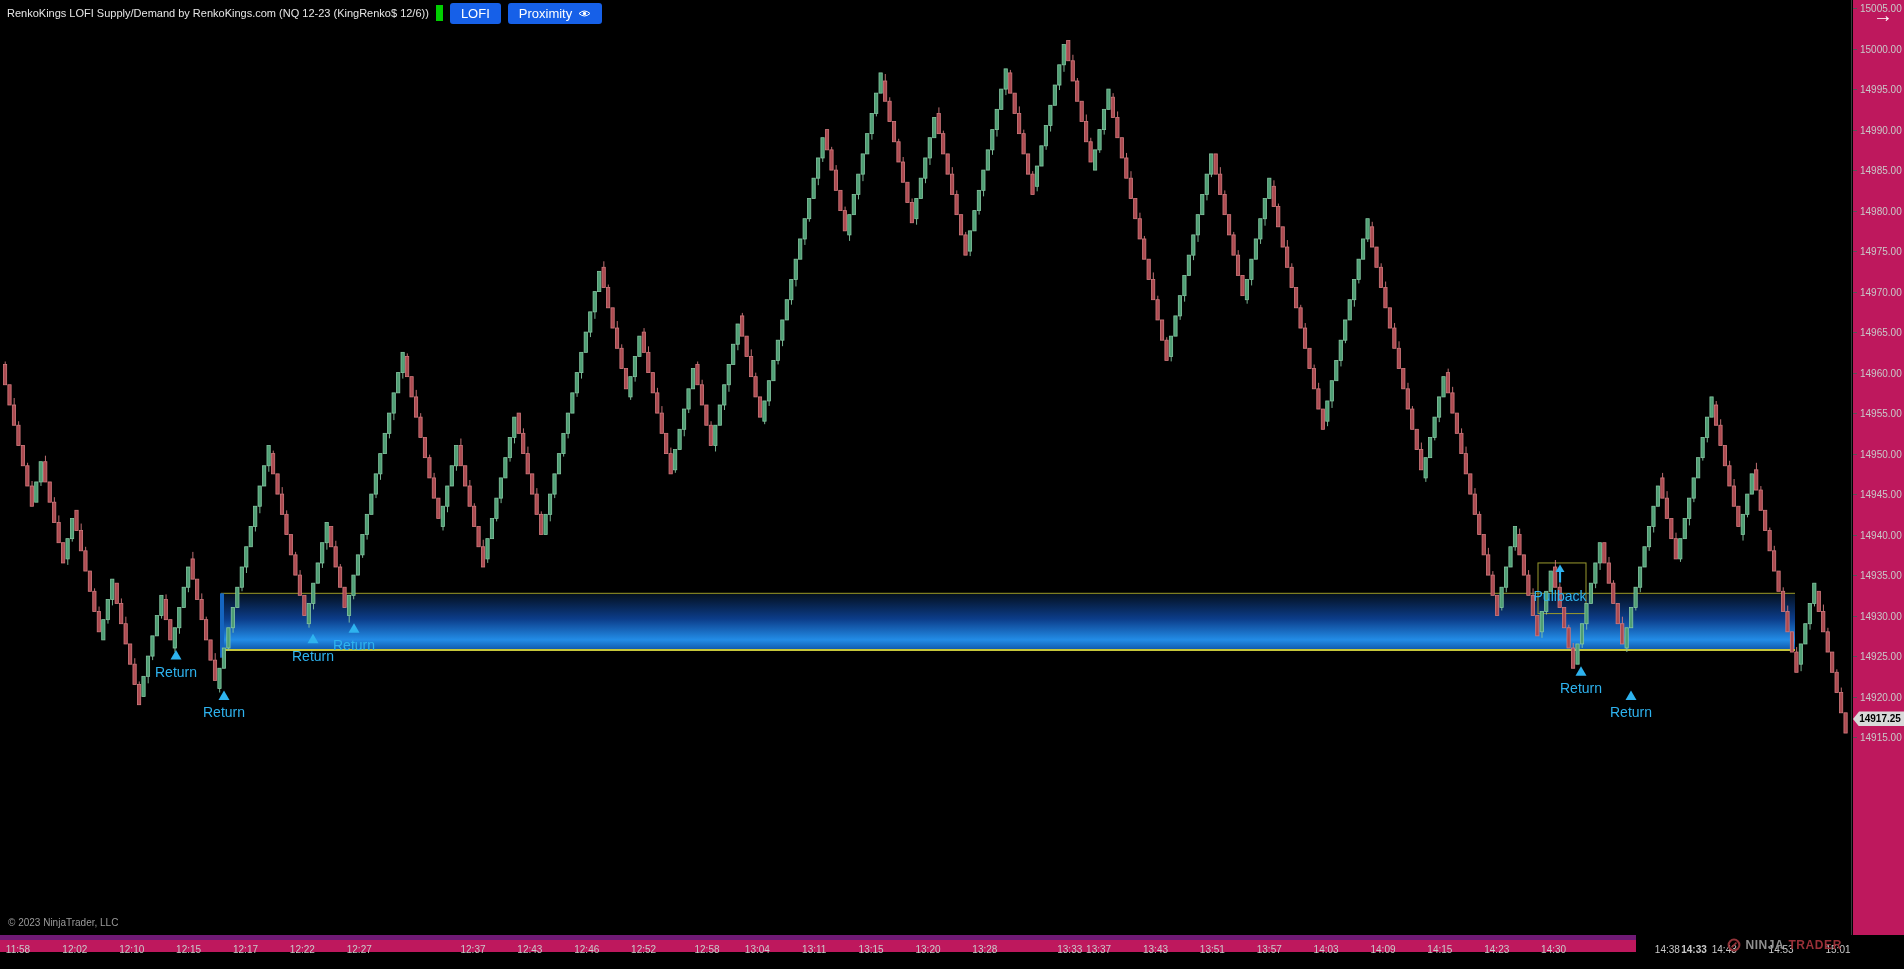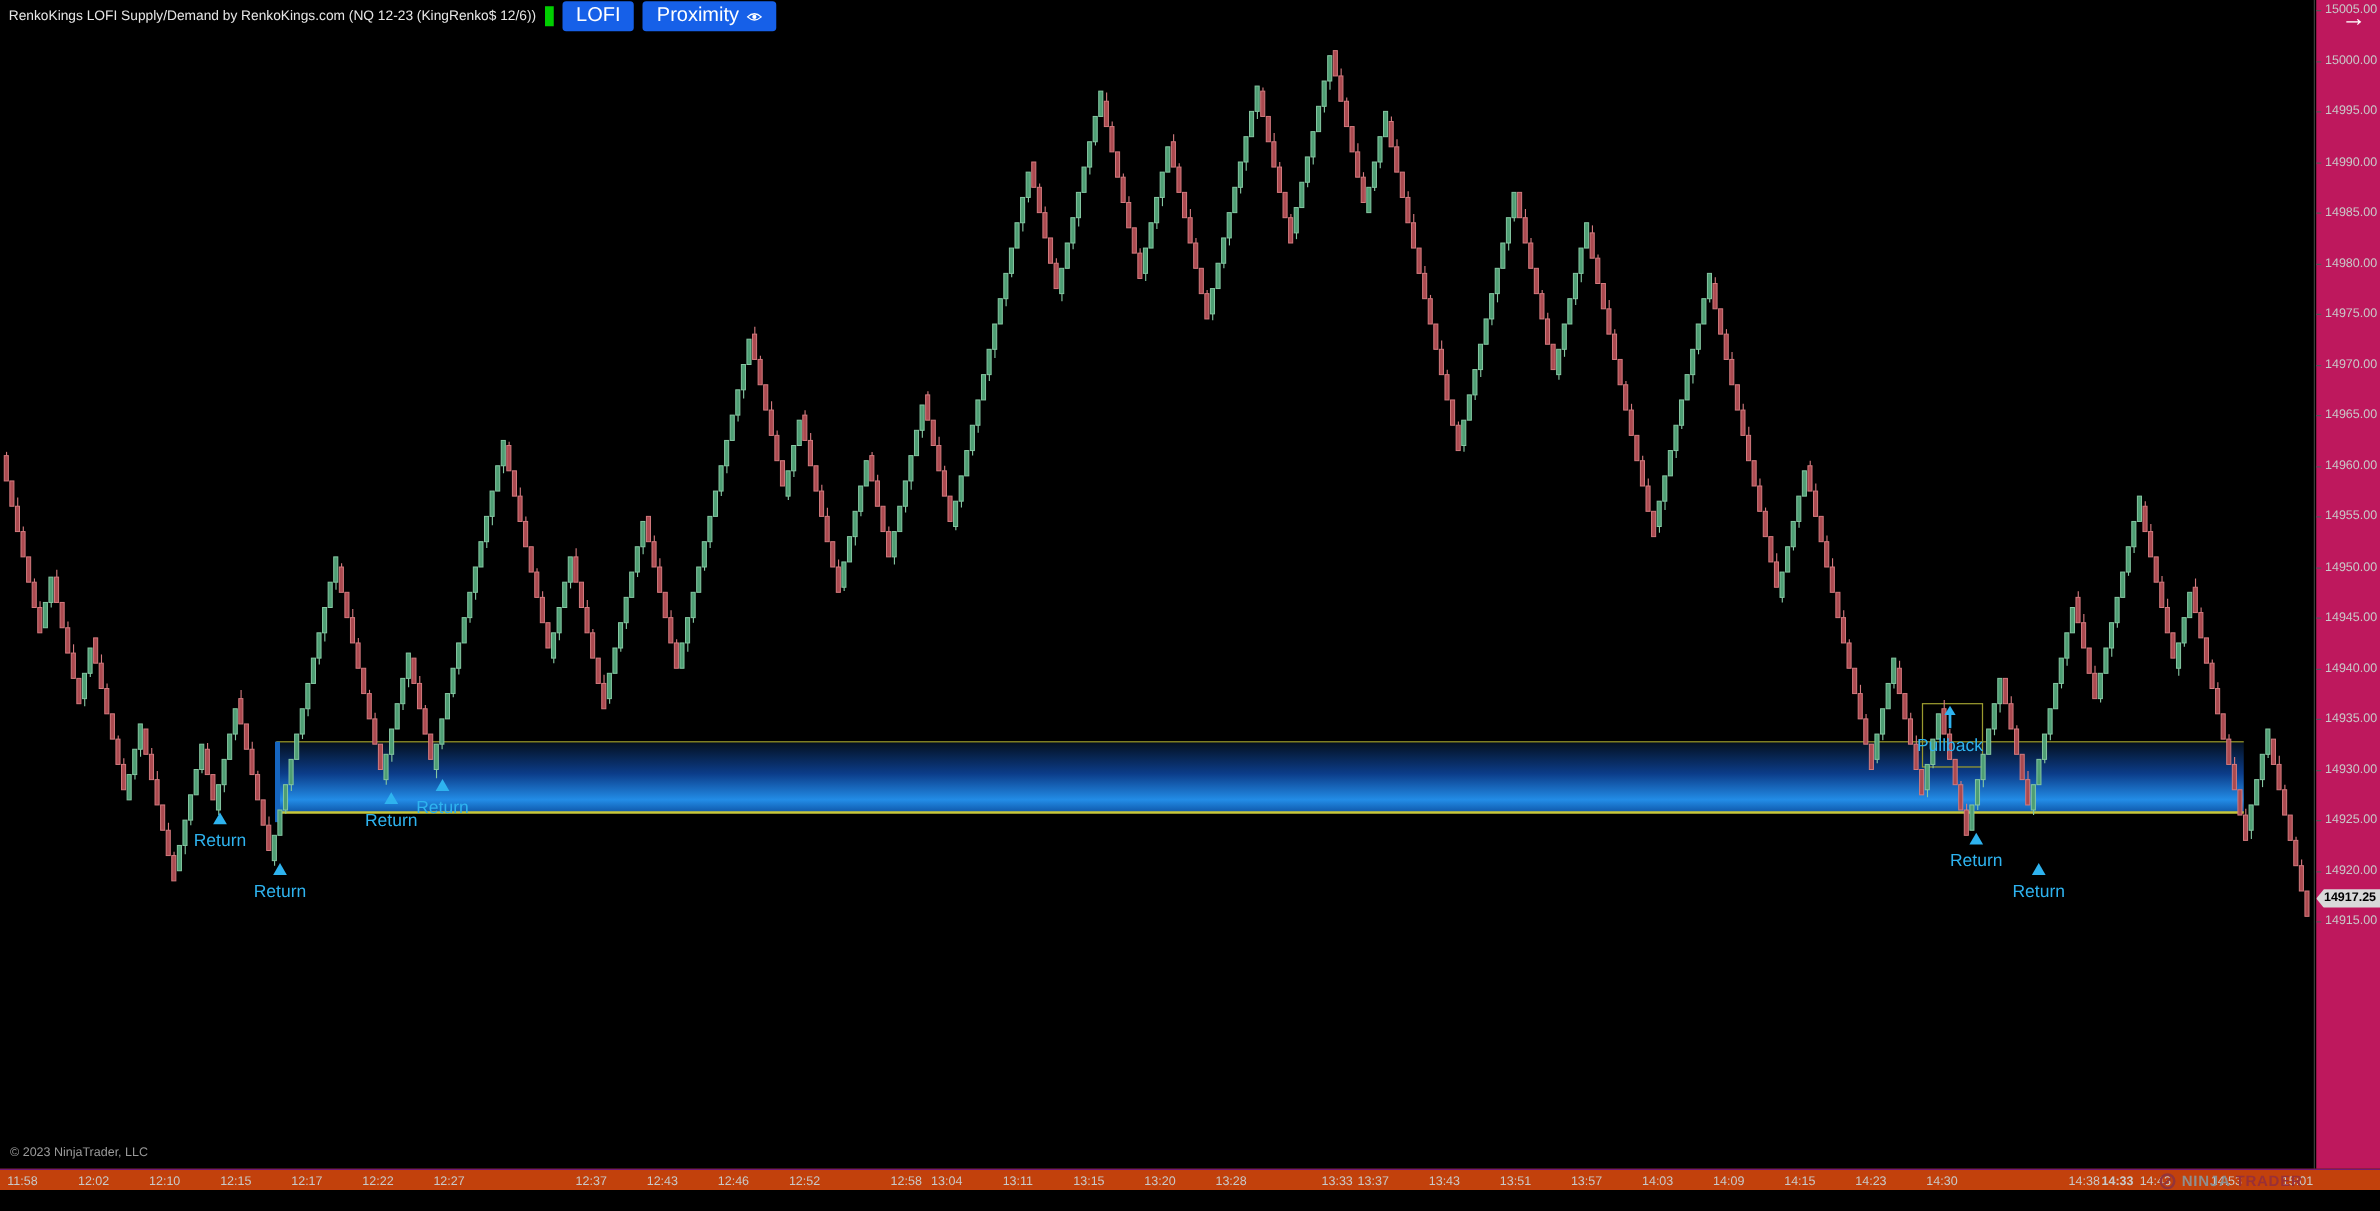--- a/index.html
+++ b/index.html
@@ -9,36 +9,36 @@
 
   
   #chart-area{position:absolute;left:0;top:0;width:1852px;height:935px;border-right:1px solid #3a3a3a;background:#000}
   #chart-svg{position:absolute;left:0;top:0}
   #chart-svg text{font-family:"Liberation Sans",sans-serif}
 
   
   #topbar{position:absolute;left:7px;top:3px;height:20px;display:flex;align-items:center;gap:7px;z-index:6}
   #indicator-title{font-size:11px;color:#e6e6e6;white-space:nowrap}
   .status-sq{width:7px;height:16px;background:#00cf00;display:inline-block}
-  .tool-btn{background:#1660e8;color:#fff;font-size:16px;padding:3px 11px;border:none;border-radius:3px;display:flex;align-items:center;gap:6px;cursor:pointer;font-family:"Liberation Sans",sans-serif}
+  .tool-btn{background:#1660e8;color:#fff;font-size:13px;padding:3px 11px;border:none;border-radius:3px;display:flex;align-items:center;gap:6px;cursor:pointer;font-family:"Liberation Sans",sans-serif}
 
   #copyright{position:absolute;left:8px;bottom:7px;font-size:10px;color:#9a9a9a;z-index:5}
 
   
   #price-axis{position:absolute;left:1853px;top:0;width:51px;height:935px;font-size:10px;color:#c9c9c9;background:#be185d}
   .pa-label{position:absolute;left:7px;transform:translateY(-50%);white-space:nowrap}
   .pa-tick{position:absolute;left:0;width:4px;height:1px;background:#555}
   #last-badge{position:absolute;left:0;width:51px;height:15px;background:#d9d9d9;color:#000;
     font-size:10px;line-height:15px;text-align:center;font-weight:bold;
     clip-path:polygon(0 50%,12% 0,100% 0,100% 100%,12% 100%);padding-left:3px}
 
   #scroll-arrow{position:absolute;right:11px;top:2px;color:#fff;font-size:20px;line-height:26px;cursor:pointer;z-index:10;user-select:none}
 
   
-  #time-axis{position:absolute;left:0;top:935px;width:1904px;height:17px;border-top:1px solid #701a75;font-size:10px;color:#c9c9c9;background:#c2410c}
+  #time-axis{position:absolute;left:0;top:935px;width:1636px;height:17px;border-top:5px solid #701a75;font-size:10px;color:#c9c9c9;background:#be185d}
   .ta-label{position:absolute;top:4px;transform:translateX(-50%);white-space:nowrap}
 
   
   #nt-logo{position:absolute;right:62px;top:938px;display:flex;align-items:center;gap:4px;font-size:12px;font-weight:bold;letter-spacing:.6px;z-index:5}
   .nt-ninja{color:#8f8f8f}
   .nt-trader{color:#993038}
 
   
   #tab-bar{position:absolute;left:0;top:952px;width:1904px;height:17px;border-top:1px solid #3a3a3a;background:#070707;font-size:10px;color:#bdbdbd}
   #instrument-tab{position:absolute;left:9px;top:4px;cursor:pointer}
@@ -853,21 +853,21 @@
       <span class="ta-label" style="left: 131.75px;">12:10</span>
       <span class="ta-label" style="left: 188.625px;">12:15</span>
       <span class="ta-label" style="left: 245.5px;">12:17</span>
       <span class="ta-label" style="left: 302.375px;">12:22</span>
       <span class="ta-label" style="left: 359.25px;">12:27</span>
       <span class="ta-label" style="left: 416.125px; margin-top: 29px;">12:33</span>
       <span class="ta-label" style="left: 473px;">12:37</span>
       <span class="ta-label" style="left: 529.875px; text-align: right;">12:43</span>
       <span class="ta-label" style="left: 586.75px;">12:46</span>
       <span class="ta-label" style="left: 643.625px;">12:52</span>
-      <span class="ta-label" style="left: 725px;">12:58</span>
+      <span class="ta-label" style="left: 707px;">12:58</span>
       <span class="ta-label" style="left: 757.375px;">13:04</span>
       <span class="ta-label" style="left: 814.25px;">13:11</span>
       <span class="ta-label" style="left: 871.125px;">13:15</span>
       <span class="ta-label" style="left: 928px;">13:20</span>
       <span class="ta-label" style="left: 984.875px;">13:28</span>
       <span class="ta-label" style="left: 1041.75px; margin-left: 28px;">13:33</span>
       <span class="ta-label" style="left: 1098.62px;">13:37</span>
       <span class="ta-label" style="left: 1155.5px;">13:43</span>
       <span class="ta-label" style="left: 1212.38px;">13:51</span>
       <span class="ta-label" style="left: 1269.25px;">13:57</span>

